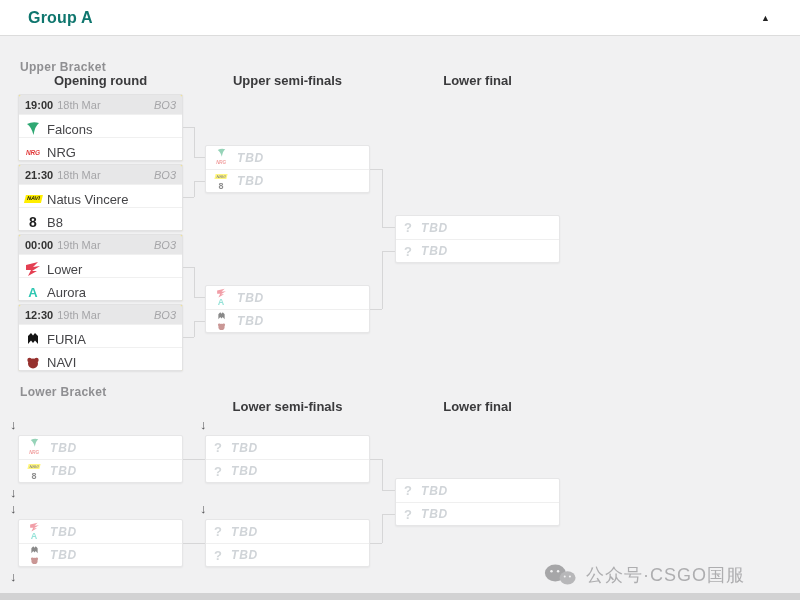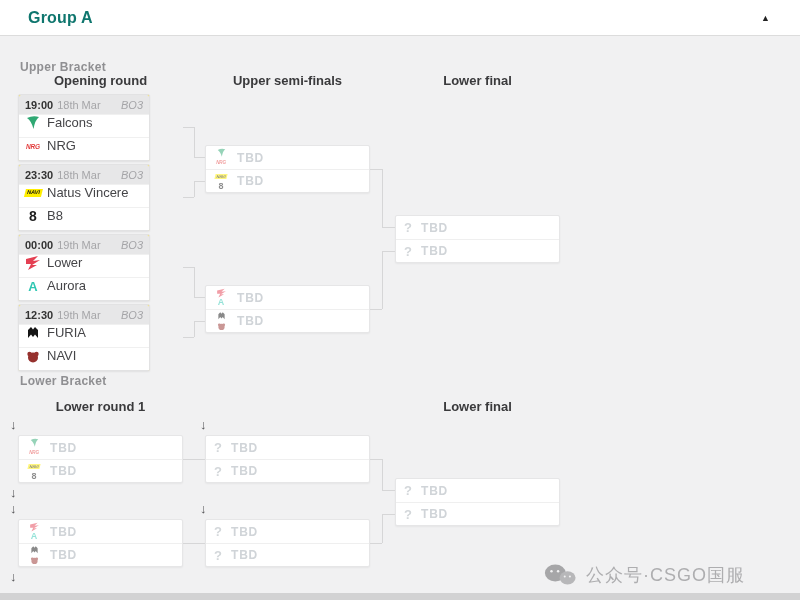--- a/index.html
+++ b/index.html
@@ -12,36 +12,36 @@
     border-bottom:1px solid #dcdcdc; display:flex; align-items:center; justify-content:space-between;
     padding:0 30px 0 28px; }
   .group-title { font-size:16px; font-weight:bold; color:#0f766e; letter-spacing:.2px; }
   .collapse-caret { font-size:9px; color:#222; cursor:pointer; }
 
   
   .section-label { position:absolute; font-size:12px; font-weight:bold; color:#8f8f92; letter-spacing:.3px; }
   .col-header { position:absolute; width:165px; text-align:center; font-size:13px; font-weight:bold; color:#3a3a3c; }
 
   
-  .match-card { position:absolute; width:132px; background:#fde047; border:1px solid #e2e2e3;
+  .match-card { position:absolute; width:165px; background:#fde047; border:1px solid #e2e2e3;
     border-radius:2px; box-shadow:0 1px 2px rgba(0,0,0,.07); }
   .match-header { height:19px; background:#e7e7e8; display:flex; align-items:center; gap:4px;
     padding:0 6px; font-size:11px; border-radius:2px 2px 0 0; }
   .m-time { font-weight:bold; color:#333; }
   .m-date { color:#a5a5a8; }
   .m-format { margin-left:auto; color:#a5a5a8;font-style:italic; }
-  .team-row { height:23px; display:flex; align-items:flex-start; gap:6px; padding:0 6px;
+  .team-row { height:23px; display:flex; align-items:flex-end; gap:6px; padding:0 6px;
     border-top:1px solid #f0f0f0; background:#fff; }
   .team-name { font-size:13px; color:#454548; }
 
   .slot-card { position:absolute; width:165px; background:#fff; border:1px solid #e6e6e7;
     border-radius:2px; box-shadow:0 1px 2px rgba(0,0,0,.05); }
   .slot-row { height:23px; display:flex; align-items:center; gap:7px; padding:0 6px; }
   .slot-row + .slot-row { border-top:1px solid #efefef; }
-  .tbd-label { font-size:12px; font-weight:bold; color:#d0d4d8; letter-spacing:.8px; }
+  .tbd-label { font-size:12px; font-weight:bold; color:#d0d4d8; letter-spacing:.8px;font-style:italic; }
   .q-icon { font-size:13px; font-weight:bold; color:#d3d7da; width:12px; text-align:center; }
 
   
   .logo { width:16px; height:16px; display:inline-flex; align-items:center; justify-content:center; flex:none; }
   .logo svg { width:100%; height:100%; display:block; }
   .nrg-text { font-style:italic; font-weight:bold; font-size:6.5px; color:#e23a3a; letter-spacing:-.2px; }
   .navi-text { background:#ffee00; color:#111; font-size:5.5px; font-weight:bold; font-style:normal;
     padding:1px 2px; transform:skewX(-14deg); display:inline-block; line-height:1; }
   .b8-text { font-style:normal; font-weight:800; font-size:14px; color:#1c1c1c; line-height:1; }
   .aurora-text { font-style:normal; font-weight:800; font-size:13px; color:#2fc7b2; line-height:1; }
@@ -97,21 +97,21 @@
     <div class="team-row">
       <span class="logo">
           <i class="nrg-text">NRG</i>
         </span>
       <span class="team-name">NRG</span>
     </div>
   </div>
 
   <div class="match-card" style="left:18px; top:164px;">
     <div class="match-header">
-      <span class="m-time">23:30</span>
+      <span class="m-time">21:30</span>
       <span class="m-date">18th Mar</span>
       <span class="m-format">BO3</span>
     </div>
     <div class="team-row">
       <span class="logo">
           <i class="navi-text">NAVI</i>
         </span>
       <span class="team-name">Natus Vincere</span>
     </div>
     <div class="team-row">
@@ -253,22 +253,22 @@
   <div class="cl h" style="left:183px; top:337px; width:11px;"></div>
   <div class="cl v" style="left:194px; top:321px; height:16px;"></div>
   <div class="cl h" style="left:194px; top:321px; width:11px;"></div>
   <div class="cl h" style="left:370px; top:169px; width:12px;"></div>
   <div class="cl v" style="left:382px; top:169px; height:58px;"></div>
   <div class="cl h" style="left:382px; top:227px; width:13px;"></div>
   <div class="cl h" style="left:370px; top:309px; width:12px;"></div>
   <div class="cl v" style="left:382px; top:251px; height:58px;"></div>
   <div class="cl h" style="left:382px; top:251px; width:13px;"></div>
 
-  <div class="section-label" style="left:20px; top:374px;">Lower Bracket</div>
-  <div class="col-header" style="left:18px; top:399px;">Lower round 1</div>
+  <div class="section-label" style="left:20px; top:385px;">Lower Bracket</div>
+  <div class="col-header" style="left:205px; top:399px;">Lower semi-finals</div>
   <div class="col-header" style="left:395px; top:399px;">Lower final</div>
 
   <div class="drop-arrow" style="left:10px; top:418px;">↓</div>
   <div class="drop-arrow" style="left:200px; top:418px;">↓</div>
   <div class="drop-arrow" style="left:10px; top:486px;">↓</div>
   <div class="drop-arrow" style="left:10px; top:502px;">↓</div>
   <div class="drop-arrow" style="left:200px; top:502px;">↓</div>
   <div class="drop-arrow" style="left:10px; top:570px;">↓</div>
 
   <div class="slot-card" style="left:18px; top:435px;">

